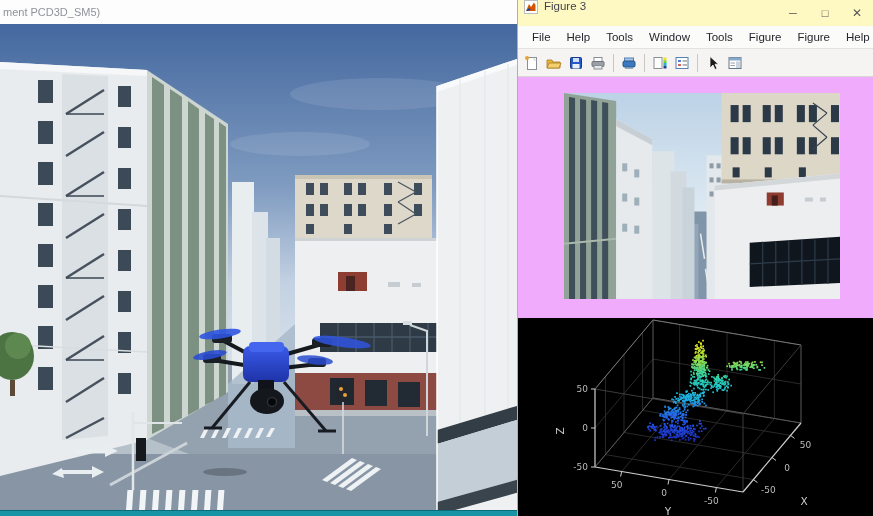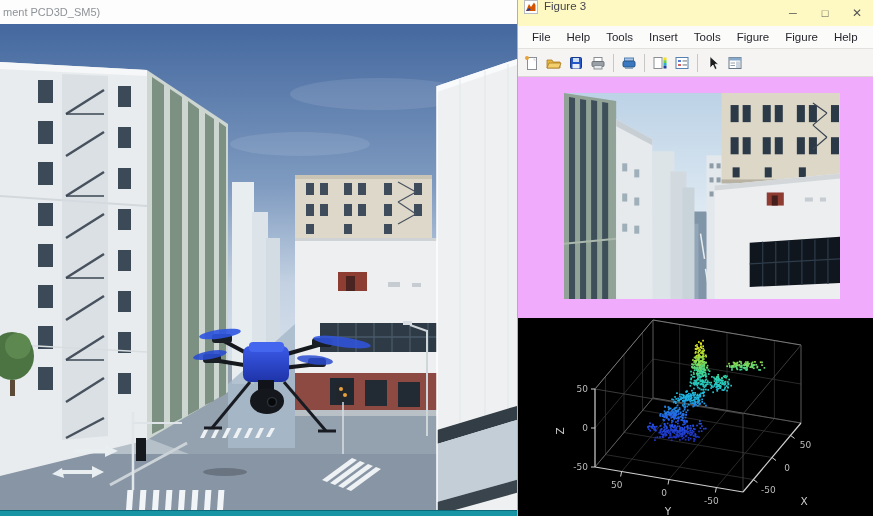--- a/index.html
+++ b/index.html
@@ -292,21 +292,21 @@
       <span id="fig-title">Figure 3</span>
       <span class="win-btn">─</span>
       <span class="win-btn">□</span>
       <span class="win-btn close">✕</span>
     </div>
 
     <div id="fig-menubar">
       <span class="menu-item">File</span>
       <span class="menu-item">Help</span>
       <span class="menu-item">Tools</span>
-      <span class="menu-item">Insert</span>
+      <span class="menu-item">Window</span>
       <span class="menu-item">Tools</span>
       <span class="menu-item">Figure</span>
       <span class="menu-item">Figure</span>
       <span class="menu-item">Help</span>
 
     </div>
 
     <div id="fig-toolbar">
       <span class="tb-btn">
         <svg width="16" height="16">

